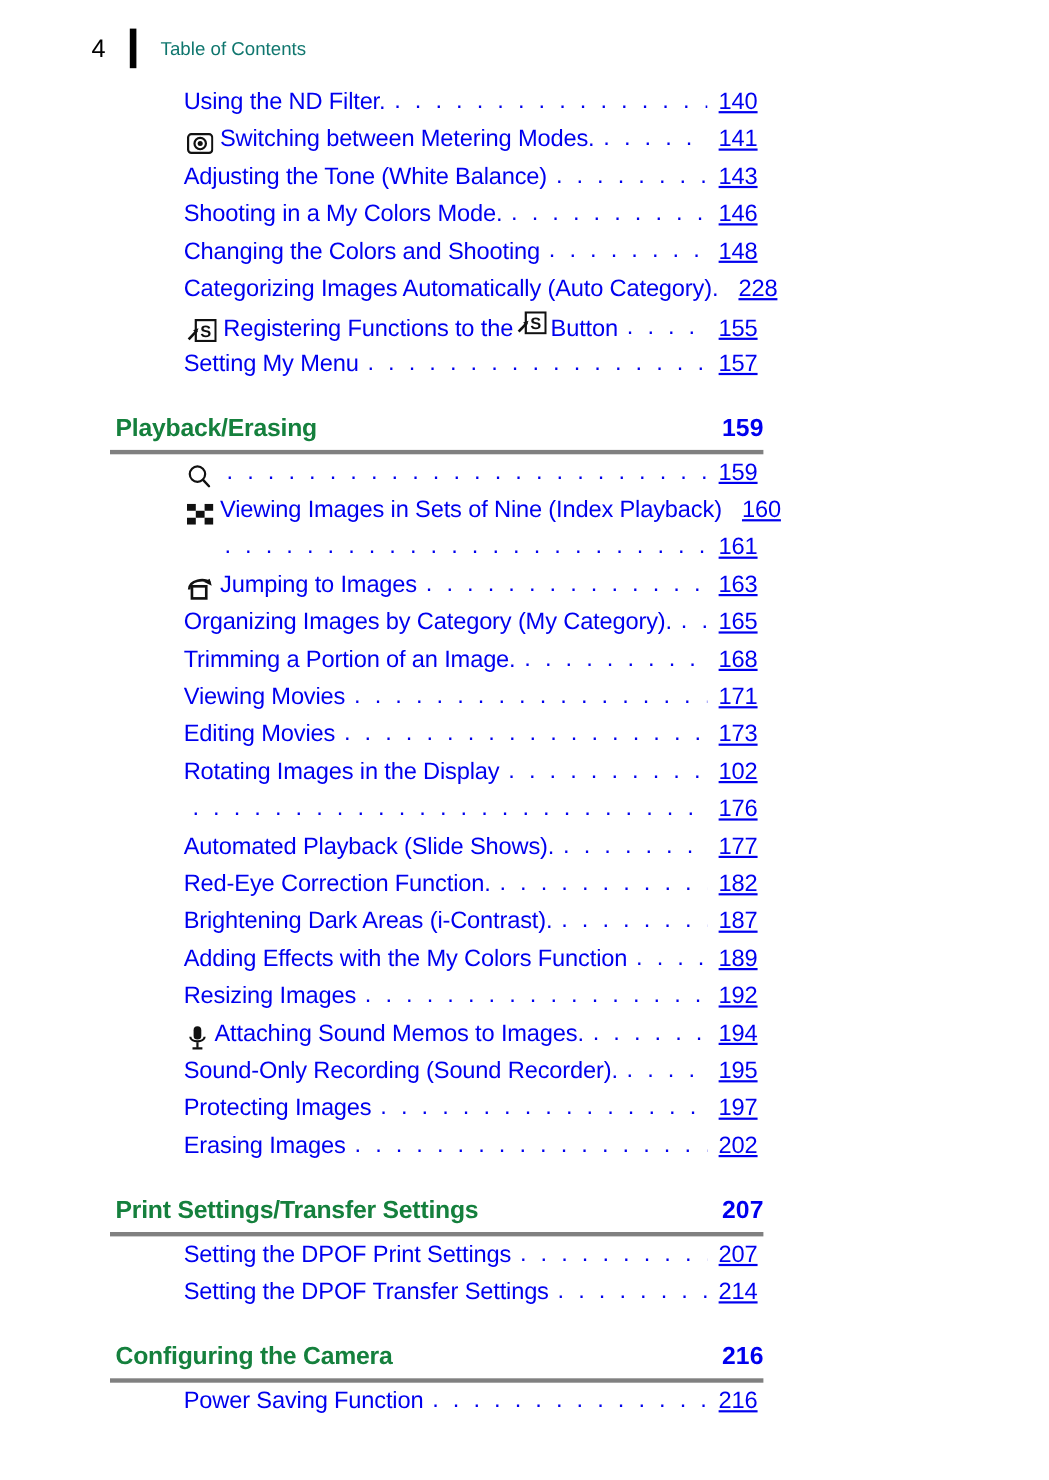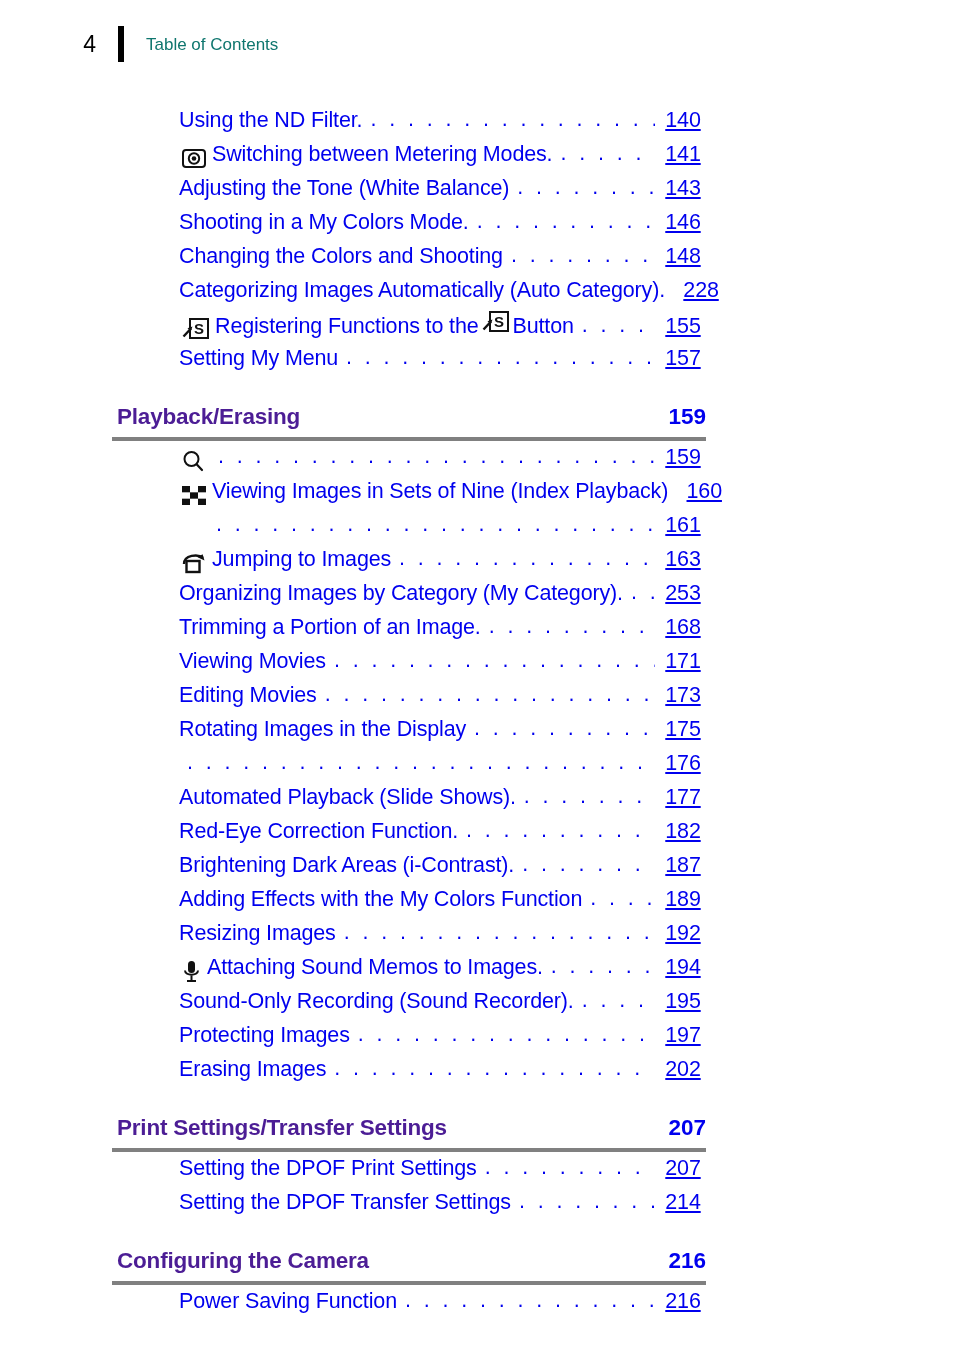--- a/index.html
+++ b/index.html
@@ -43,38 +43,37 @@
     margin-left: 22px;
     font-size: 17px;
     color: #0f766e;
     line-height: 1;
   }
 
   
   .toc {
     position: absolute;
     top: 76px;
-    left: 12px;
+    left: 0;
     width: 782px;
-    margin-top: 28px;
   }
 
   
   .section {
     margin-top: 24px;
   }
   .section-head {
     display: flex;
     align-items: baseline;
     padding: 0 88px 0 105px;
   }
   .section-title {
     font-size: 22.5px;
     font-weight: bold;
-    color: #4c1d95;
+    color: #15803d;
     white-space: nowrap;
     letter-spacing: -0.2px;
     text-align: center;
   }
   .section-spacer {
     flex: 1 1 auto;
   }
   .section-page {
     font-size: 22.5px;
     font-weight: bold;
@@ -277,41 +276,41 @@
               </svg>
             </span>
           </span>
           <span class="label">Jumping to Images</span>
           <span class="leader">. . . . . . . . . . . . . . . . . . . . . . . . . . . . . . . . . . . . . . . . . . . . . . . . . . . . . . . . . . . . . . . .</span>
           <span class="page">163</span>
         </div>
         <div class="entry">
           <span class="label">Organizing Images by Category (My Category).</span>
           <span class="leader">. . . . . . . . . . . . . . . . . . . . . . . . . . . . . . . . . . . . . . . . . . . . . . . . . . . . . . . . . . . . . . . .</span>
-          <span class="page">253</span>
+          <span class="page">165</span>
         </div>
         <div class="entry">
           <span class="label">Trimming a Portion of an Image.</span>
           <span class="leader">. . . . . . . . . . . . . . . . . . . . . . . . . . . . . . . . . . . . . . . . . . . . . . . . . . . . . . . . . . . . . . . .</span>
           <span class="page">168</span>
         </div>
         <div class="entry">
           <span class="label">Viewing Movies</span>
           <span class="leader">. . . . . . . . . . . . . . . . . . . . . . . . . . . . . . . . . . . . . . . . . . . . . . . . . . . . . . . . . . . . . . . .</span>
           <span class="page">171</span>
         </div>
         <div class="entry">
           <span class="label">Editing Movies</span>
           <span class="leader">. . . . . . . . . . . . . . . . . . . . . . . . . . . . . . . . . . . . . . . . . . . . . . . . . . . . . . . . . . . . . . . .</span>
           <span class="page">173</span>
         </div>
         <div class="entry">
           <span class="label">Rotating Images in the Display</span>
           <span class="leader">. . . . . . . . . . . . . . . . . . . . . . . . . . . . . . . . . . . . . . . . . . . . . . . . . . . . . . . . . . . . . . . .</span>
-          <span class="page">175</span>
+          <span class="page">102</span>
         </div>
         <div class="entry">
           <span class="leader">. . . . . . . . . . . . . . . . . . . . . . . . . . . . . . . . . . . . . . . . . . . . . . . . . . . . . . . . . . . . . . . .</span>
           <span class="page">176</span>
         </div>
         <div class="entry">
           <span class="label">Automated Playback (Slide Shows).</span>
           <span class="leader">. . . . . . . . . . . . . . . . . . . . . . . . . . . . . . . . . . . . . . . . . . . . . . . . . . . . . . . . . . . . . . . .</span>
           <span class="page">177</span>
         </div>

